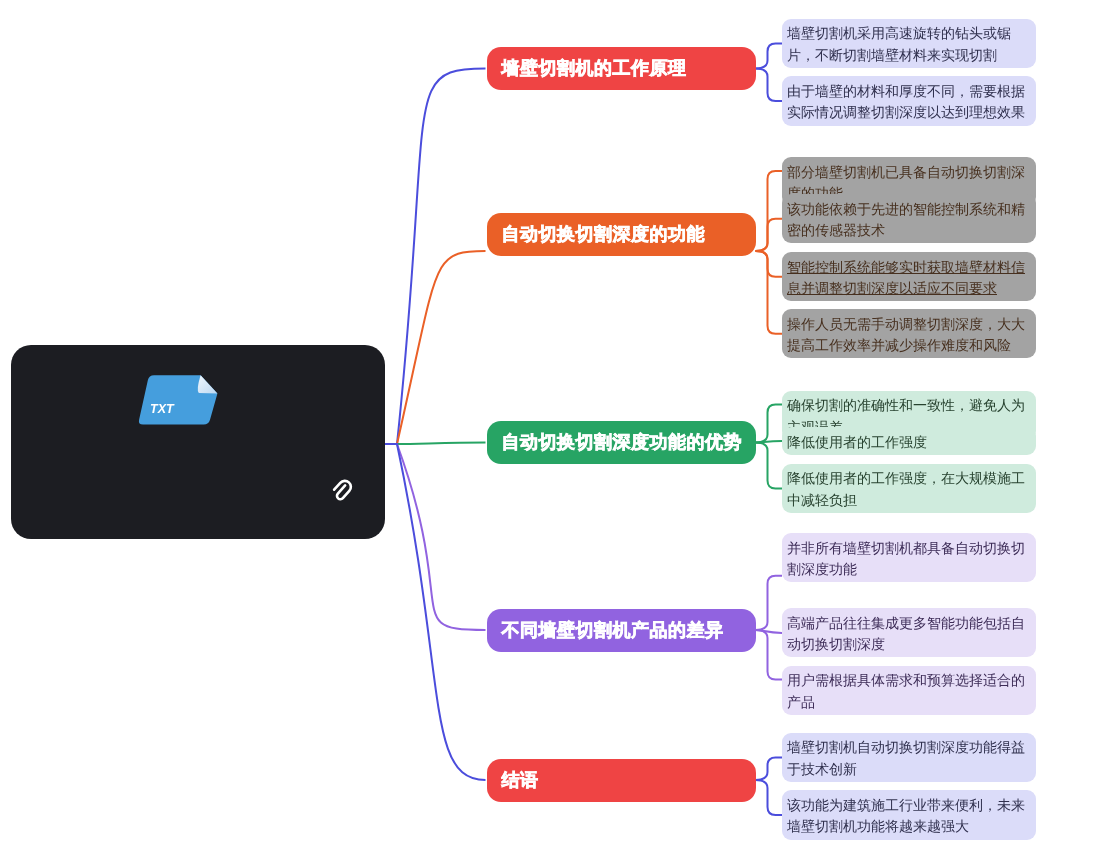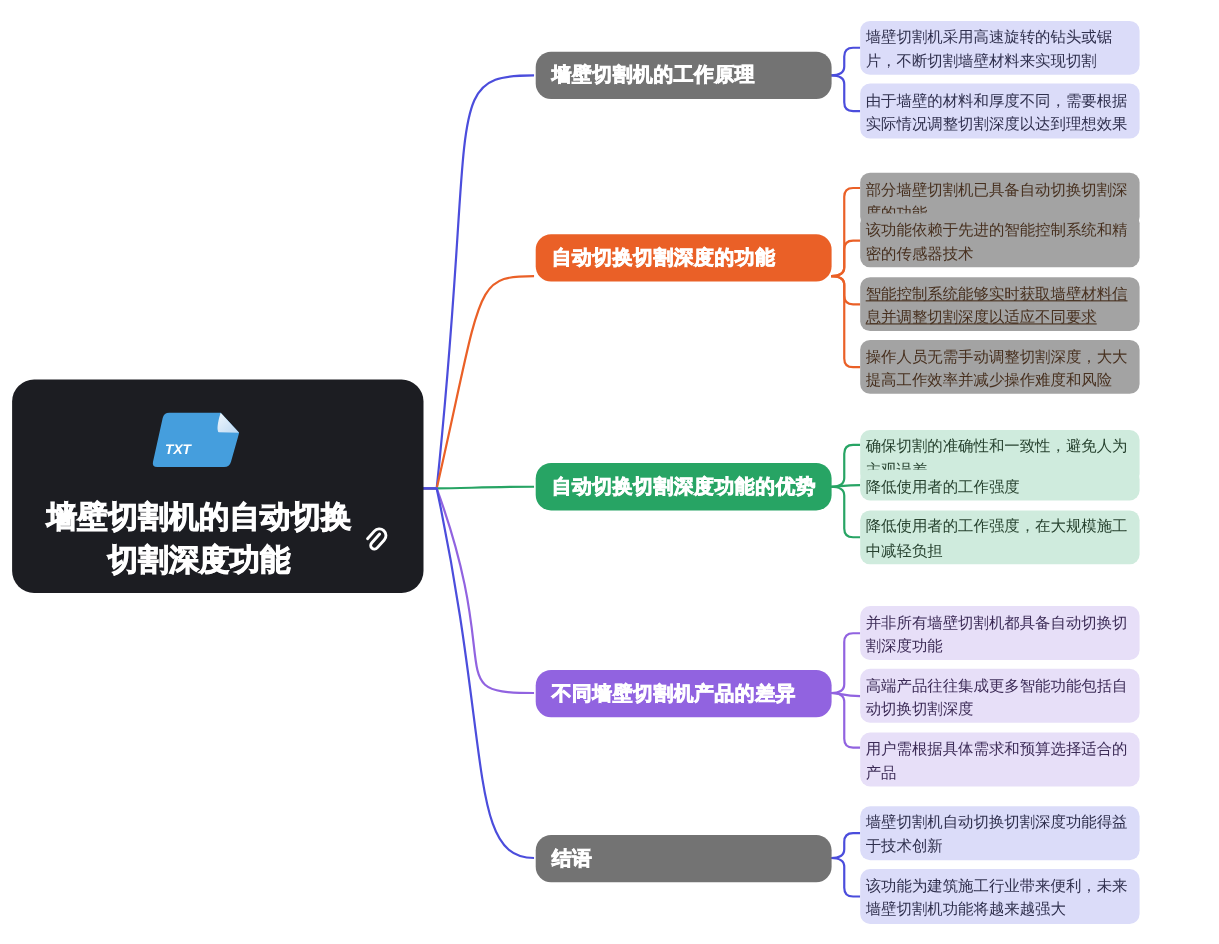--- a/index.html
+++ b/index.html
@@ -7,21 +7,21 @@
 body{width:1108px;height:858px;position:relative;overflow:hidden;
   font-family:"Liberation Sans",sans-serif;}
 #cv{position:absolute;left:0;top:0;}
 .branch{position:absolute;left:486.5px;width:269px;height:43px;border-radius:14px;
   color:#fff;font-size:18px;letter-spacing:0.5px;font-weight:bold;line-height:43px;padding-left:15px;
   -webkit-text-stroke:0.7px #fff;
   box-sizing:border-box;white-space:nowrap;}
 .leaf{position:absolute;left:782px;width:254px;box-sizing:border-box;
   padding:4.6px 6px 1.7px 5px;border-radius:9px;font-size:14px;line-height:21.5px;word-break:break-all;
   letter-spacing:0;}
-.b-ind{background:#737373;}
+.b-ind{background:#ef4444;}
 .b-org{background:#EA6027;}
 .b-grn{background:#27A464;}
 .b-pur{background:#9163E0;}
 .l-lav{background:#DBDCF9;color:#30304E;}
 .l-pch{background:#a3a3a3;color:#47301F;}
 .l-grn{background:#CFEBDD;color:#27422F;}
 .l-pur{background:#E7DFF8;color:#3D2C57;}
 #root{position:absolute;left:11px;top:345px;width:373.5px;height:194px;
   background:#1C1D22;border-radius:20px;}
 #rtitle{position:absolute;left:0;top:105px;width:340px;text-align:center;
@@ -72,39 +72,38 @@
       </linearGradient>
     </defs>
     <path d="M136.9,35.1 Q138,30.2 143,30.2 L189.6,30.2 L206.4,48.5 L205.3,52.4 L199.0,74.8 Q197.7,79.6 192.7,79.6 L132,79.6 Q127,79.6 128.1,74.7 Z" fill="#459EDD"></path>
     <path d="M189.6,30.2 L206.4,48.5 L187.8,48 Q185,45 189.6,30.2 Z" fill="url(#foldg)"></path>
     <text x="139" y="68" font-size="12.5" font-weight="bold" font-style="italic" fill="#fff" font-family="Liberation Sans,sans-serif">TXT</text>
 
     <g transform="translate(331,145) rotate(42) scale(0.84)" stroke="#fff" stroke-width="3.1" stroke-linecap="round" fill="none">
       <path d="M-4.2,-7.5 L-4.2,5.5 A4,4 0 0 0 3.8,5.5 L3.8,-6 A7.2,7.2 0 0 0 -10.6,-6 L-10.6,5" transform="translate(3.4,1)"></path>
     </g>
   </svg>
-  <div id="rtitle">墙壁切割机的自动切换<br>切割深度功能</div>
 </div>
 
 <div class="branch b-ind" style="top:47px;">墙壁切割机的工作原理</div>
 <div class="branch b-org" style="top:213px;">自动切换切割深度的功能</div>
 <div class="branch b-grn" style="top:421px;">自动切换切割深度功能的优势</div>
 <div class="branch b-pur" style="top:608.5px;">不同墙壁切割机产品的差异</div>
 <div class="branch b-ind" style="top:758.5px;">结语</div>
 
 <div class="leaf l-lav" style="top:18.7px;">墙壁切割机采用高速旋转的钻头或锯片，不断切割墙壁材料来实现切割</div>
 <div class="leaf l-lav" style="top:76.3px;">由于墙壁的材料和厚度不同，需要根据实际情况调整切割深度以达到理想效果</div>
 
 <div class="leaf l-pch" style="top:157px;">部分墙壁切割机已具备自动切换切割深度的功能</div>
 <div class="leaf l-pch" style="top:194px;">该功能依赖于先进的智能控制系统和精密的传感器技术</div>
 <div class="leaf l-pch" style="top:252px;text-decoration:underline;">智能控制系统能够实时获取墙壁材料信息并调整切割深度以适应不同要求</div>
 <div class="leaf l-pch" style="top:309.1px;">操作人员无需手动调整切割深度，大大提高工作效率并减少操作难度和风险</div>
 
 <div class="leaf l-grn" style="top:390.5px;">确保切割的准确性和一致性，避免人为主观误差</div>
 <div class="leaf l-grn" style="top:427.2px;">降低使用者的工作强度</div>
 <div class="leaf l-grn" style="top:463.7px;">降低使用者的工作强度，在大规模施工中减轻负担</div>
 
-<div class="leaf l-pur" style="top:551px;">并非所有墙壁切割机都具备自动切换切割深度功能</div>
+<div class="leaf l-pur" style="top:533px;">并非所有墙壁切割机都具备自动切换切割深度功能</div>
 <div class="leaf l-pur" style="top:608.2px;">高端产品往往集成更多智能功能包括自动切换切割深度</div>
 <div class="leaf l-pur" style="top:665.7px;">用户需根据具体需求和预算选择适合的产品</div>
 
 <div class="leaf l-lav" style="top:732.7px;">墙壁切割机自动切换切割深度功能得益于技术创新</div>
 <div class="leaf l-lav" style="top:790.3px;">该功能为建筑施工行业带来便利，未来墙壁切割机功能将越来越强大</div>
 
 </body></html>

